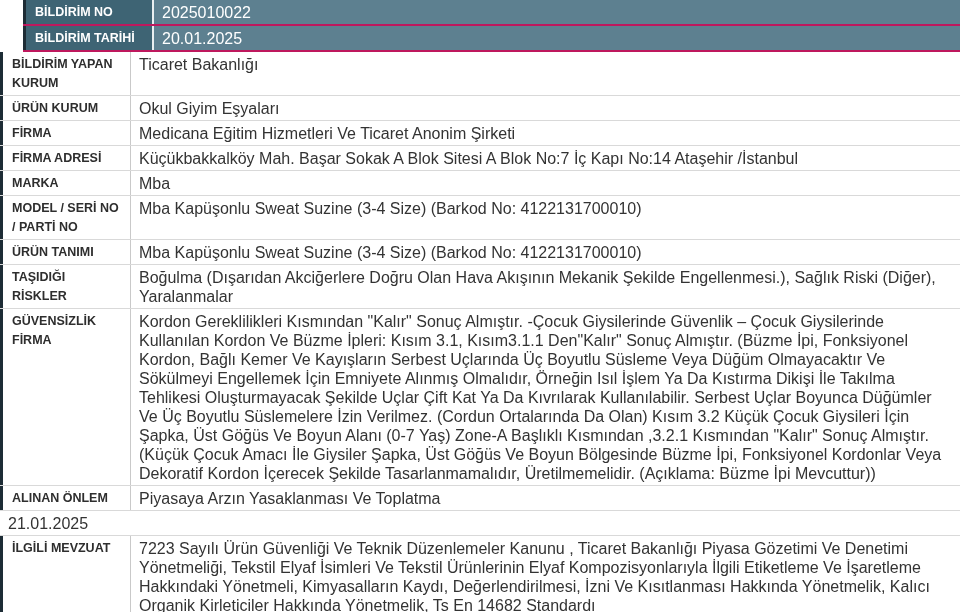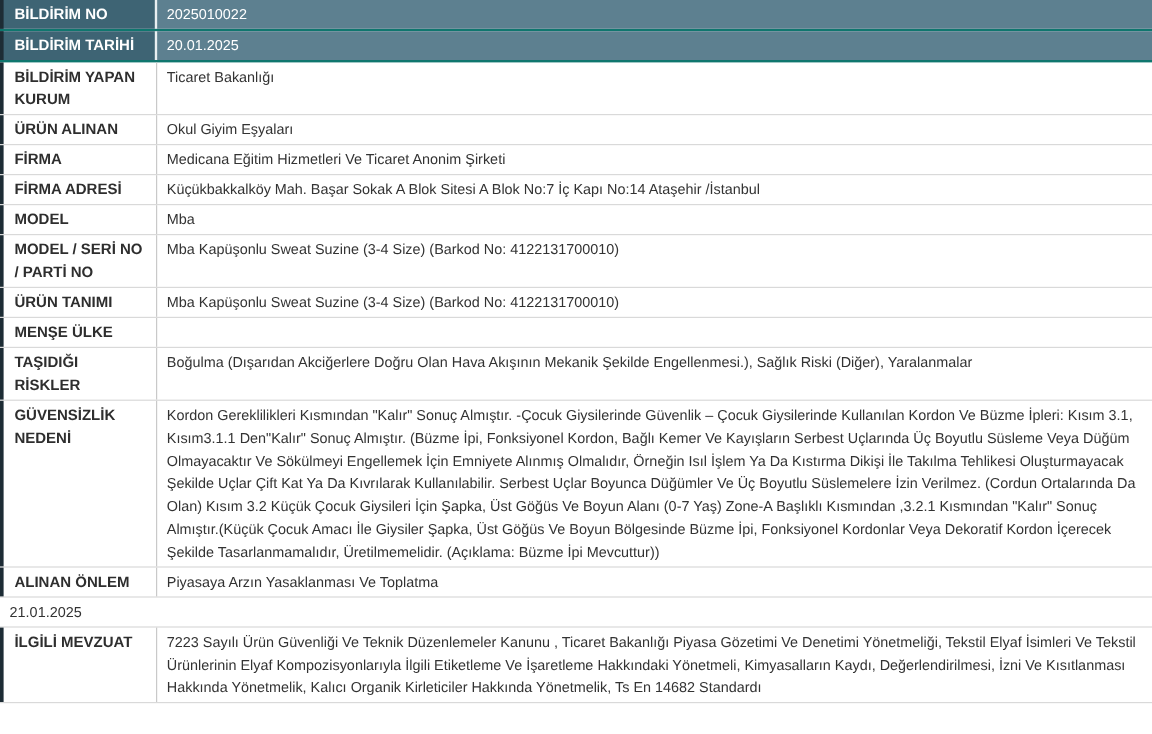--- a/index.html
+++ b/index.html
@@ -37,26 +37,27 @@
     padding: 3px 4px 2px 9px;
     font-size: 12.5px;
     font-weight: bold;
     line-height: 19px;
     color: var(--label-text);
     white-space: pre-line;
   }
   .row .value {
     flex: 1 1 auto;
     padding: 3px 10px 2px 8px;
-    font-size: 12px;
+    font-size: 16px;
     line-height: 19px;
     color: var(--value-text);
   }
   .row.dark {
-    border-bottom: 2px solid #0f766e;
+    border-bottom: 2px solid #be185d;
+    margin-left: 23px;
   }
   .row.dark .label {
     background: var(--header-label-bg);
     color: var(--header-text);
     border-right: 2px solid #e9eff1;
   }
   .row.dark .value {
     background: var(--header-value-bg);
     color: var(--header-text);
   }
@@ -72,56 +73,52 @@
   <div class="row dark">
     <div class="label">BİLDİRİM TARİHİ</div>
     <div class="value">20.01.2025</div>
   </div>
   <div class="row">
     <div class="label">BİLDİRİM YAPAN
 KURUM</div>
     <div class="value">Ticaret Bakanlığı</div>
   </div>
   <div class="row">
-    <div class="label">ÜRÜN ALINAN</div>
+    <div class="label">ÜRÜN KURUM</div>
     <div class="value">Okul Giyim Eşyaları</div>
   </div>
   <div class="row">
     <div class="label">FİRMA</div>
     <div class="value">Medicana Eğitim Hizmetleri Ve Ticaret Anonim Şirketi</div>
   </div>
   <div class="row">
     <div class="label">FİRMA ADRESİ</div>
     <div class="value">Küçükbakkalköy Mah. Başar Sokak A Blok Sitesi A Blok No:7 İç Kapı No:14 Ataşehir /İstanbul</div>
   </div>
   <div class="row">
-    <div class="label">MODEL</div>
+    <div class="label">MARKA</div>
     <div class="value">Mba</div>
   </div>
   <div class="row">
     <div class="label">MODEL / SERİ NO
 / PARTİ NO</div>
     <div class="value">Mba Kapüşonlu Sweat Suzine (3-4 Size) (Barkod No: 4122131700010)</div>
   </div>
   <div class="row">
     <div class="label">ÜRÜN TANIMI</div>
     <div class="value">Mba Kapüşonlu Sweat Suzine (3-4 Size) (Barkod No: 4122131700010)</div>
   </div>
   <div class="row">
-    <div class="label">MENŞE ÜLKE</div>
-    <div class="value"></div>
-  </div>
-  <div class="row">
     <div class="label">TAŞIDIĞI
 RİSKLER</div>
     <div class="value">Boğulma (Dışarıdan Akciğerlere Doğru Olan Hava Akışının Mekanik Şekilde Engellenmesi.), Sağlık Riski (Diğer), Yaralanmalar</div>
   </div>
   <div class="row">
     <div class="label">GÜVENSİZLİK
-NEDENİ</div>
+FİRMA</div>
     <div class="value">Kordon Gereklilikleri Kısmından "Kalır" Sonuç Almıştır. -Çocuk Giysilerinde Güvenlik – Çocuk Giysilerinde Kullanılan Kordon Ve Büzme İpleri: Kısım 3.1, Kısım3.1.1 Den"Kalır" Sonuç Almıştır. (Büzme İpi, Fonksiyonel Kordon, Bağlı Kemer Ve Kayışların Serbest Uçlarında Üç Boyutlu Süsleme Veya Düğüm Olmayacaktır Ve Sökülmeyi Engellemek İçin Emniyete Alınmış Olmalıdır, Örneğin Isıl İşlem Ya Da Kıstırma Dikişi İle Takılma Tehlikesi Oluşturmayacak Şekilde Uçlar Çift Kat Ya Da Kıvrılarak Kullanılabilir. Serbest Uçlar Boyunca Düğümler Ve Üç Boyutlu Süslemelere İzin Verilmez. (Cordun Ortalarında Da Olan) Kısım 3.2 Küçük Çocuk Giysileri İçin Şapka, Üst Göğüs Ve Boyun Alanı (0-7 Yaş) Zone-A Başlıklı Kısmından ,3.2.1 Kısmından "Kalır" Sonuç Almıştır.(Küçük Çocuk Amacı İle Giysiler Şapka, Üst Göğüs Ve Boyun Bölgesinde Büzme İpi, Fonksiyonel Kordonlar Veya Dekoratif Kordon İçerecek Şekilde Tasarlanmamalıdır, Üretilmemelidir. (Açıklama: Büzme İpi Mevcuttur))</div>
   </div>
   <div class="row">
     <div class="label">ALINAN ÖNLEM</div>
     <div class="value">Piyasaya Arzın Yasaklanması Ve Toplatma</div>
   </div>
   <div class="row">
     <div class="value">21.01.2025</div>
   </div>
   <div class="row">

